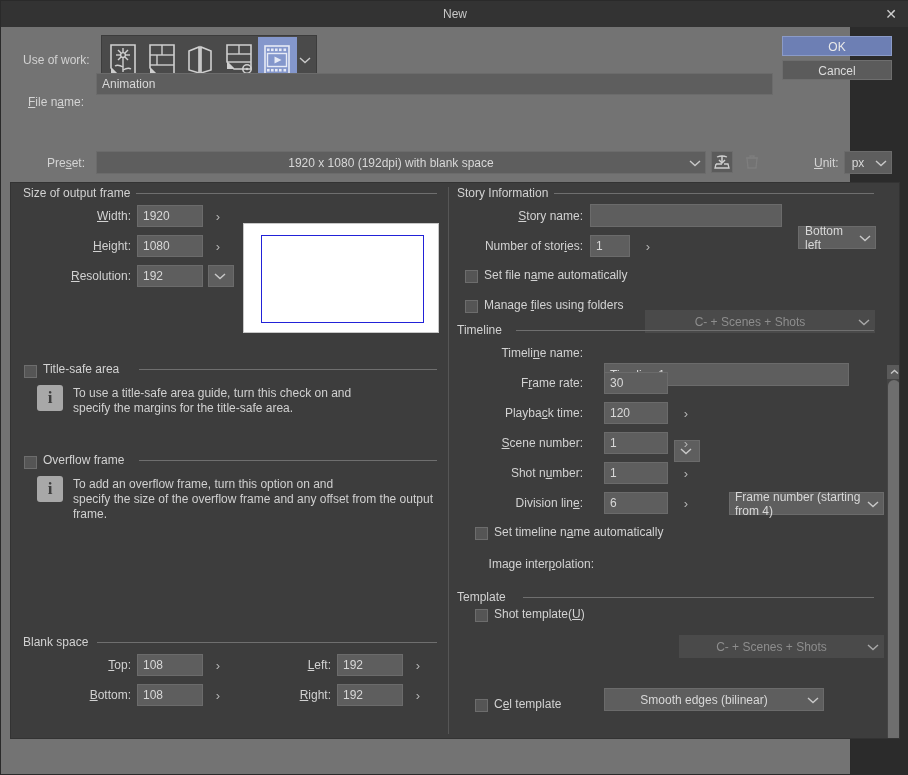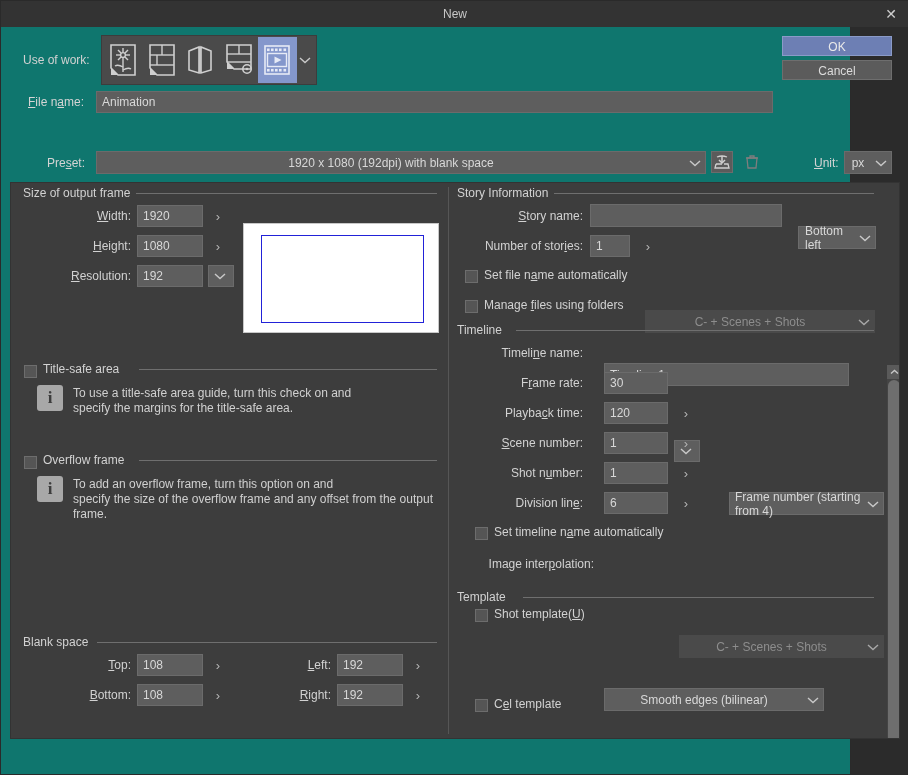--- a/index.html
+++ b/index.html
@@ -15,21 +15,21 @@
     font-size: 12px;
     color: #d4d4d4;
     -webkit-font-smoothing: none;
   }
 
   
   .window {
     position: absolute;
     left: 0; top: 0;
     width: 851px; height: 775px;
-    background: #0f766e;
+    background: #737373;
     border: 1px solid #2a2a2a;
     box-sizing: border-box;
   }
   .titlebar {
     position: absolute;
     left: 0; top: 0;
     width: 908px; height: 26px;
     background: #333333;
     box-sizing: border-box;
   }
@@ -126,21 +126,21 @@
     border: 1px solid #6b6b6b;
     box-sizing: border-box;
     color: #d8d8d8;
     font-size: 12px;
     font-family: "Liberation Sans", sans-serif;
     padding: 0 5px;
     outline: none;
   }
   .filename-field {
     position: absolute;
-    left: 95px; top: 90px;
+    left: 95px; top: 72px;
     width: 677px; height: 22px;
     line-height: 20px;
   }
 
   
   .preset-label {
     position: absolute;
     left: 46px; top: 155px;
     font-size: 12px;
   }

